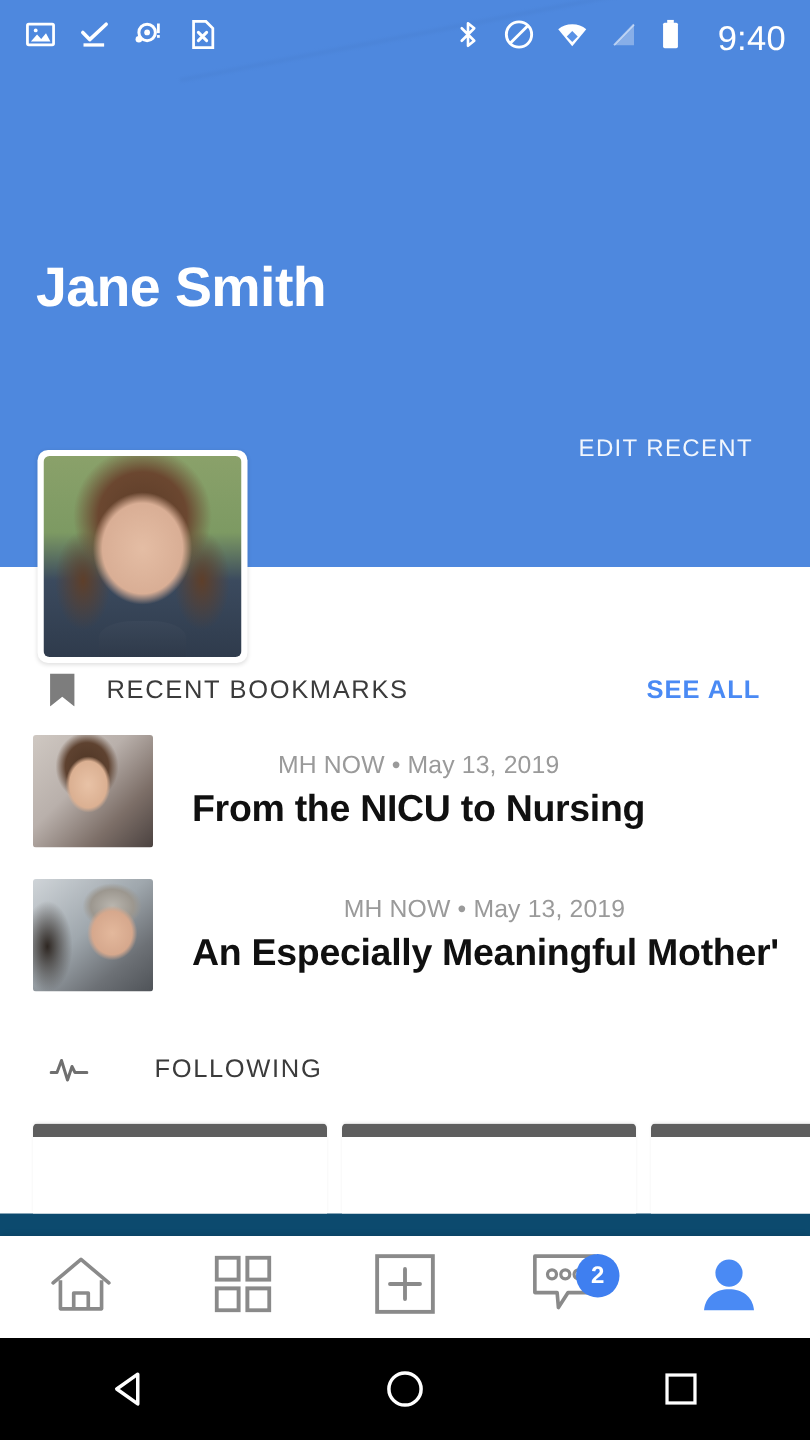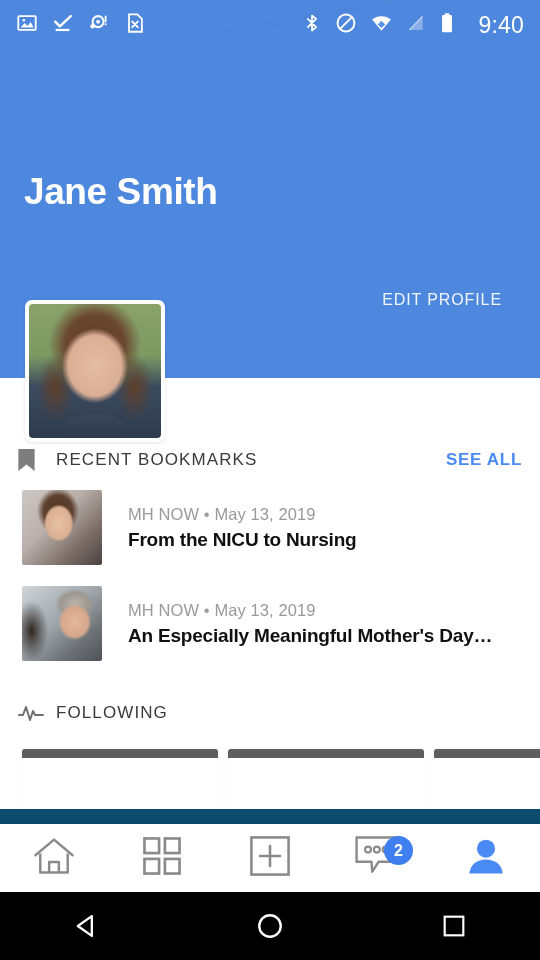--- a/index.html
+++ b/index.html
@@ -80,54 +80,54 @@
   }
   .avatar-img::after{
     content:""; position:absolute; left:28%; top:82%; width:44%; height:20%;
     background:linear-gradient(180deg,#3a4759,#2d3848); border-radius:40% 40% 0 0;
   }
 
   
   .content { position:absolute; top:378px; left:0; width:540px; background:#fff; }
 
   .section-head {
-    display:flex; align-items:center; height:60px; padding:0 18px; margin-top:52px;
+    display:flex; align-items:center; height:60px; padding:0 33px; margin-top:52px;
   }
   .section-head.following { margin-top:0; }
   .sec-icon { width:26px; display:flex; align-items:center; justify-content:flex-start; }
   .sec-title {
     margin-left:12px; font-size:17px; letter-spacing:1.1px;
     color:#3b3b3b; font-weight:400;
   }
   .sec-action {
     margin-left:auto; color:#4a8af4; font-size:17px; font-weight:700; letter-spacing:0.7px;
   }
 
   
-  .bookmark-row { display:flex; padding:0 22px; margin-bottom:21px; }
+  .bookmark-row { display:flex; padding:0 22px; margin-bottom:21px;text-align:center; }
   .bm-thumb {
     width:80px; height:75px; border-radius:2px; flex:0 0 auto; overflow:hidden; position:relative;
   }
   .bm-thumb.t1 {
     background:
       radial-gradient(ellipse 20px 25px at 46% 44%, #e8c2a6 0%, #dbb092 62%, rgba(219,176,146,0) 75%),
       radial-gradient(ellipse 30px 33px at 45% 28%, #4e3524 0%, #5e4230 48%, rgba(94,66,48,0) 70%),
       linear-gradient(135deg,#cfc8c2 0%, #b9b0ab 40%, #7d6f68 72%, #4b4240 100%);
   }
   .bm-thumb.t2 {
     background:
       radial-gradient(ellipse 22px 24px at 66% 48%, #e3b89c 0%, #d6a88d 60%, rgba(214,168,141,0) 76%),
       radial-gradient(ellipse 26px 20px at 66% 24%, #b9b5ae 0%, #9c978f 55%, rgba(156,151,143,0) 76%),
       radial-gradient(ellipse 22px 40px at 12% 60%, #2e2722, rgba(46,39,34,0) 76%),
       linear-gradient(140deg,#cfd4d8 0%, #9fa7ad 45%, #6d7176 75%, #4f5358 100%);
   }
   .bm-text { margin-left:26px; display:flex; flex-direction:column; justify-content:center; min-width:0; }
   .bm-meta { color:#9a9a9a; font-size:16.5px; margin-bottom:5px; letter-spacing:0.1px; }
   .bm-title {
-    color:#101010; font-size:19px; font-weight:bold; letter-spacing:-0.2px;
+    color:#101010; font-size:25px; font-weight:bold; letter-spacing:-0.2px;
     white-space:nowrap; overflow:hidden;
   }
 
   
   .follow-strip {
     display:flex; gap:10px; padding:0 22px; margin-top:6px;
   }
   .follow-card {
     width:196px; height:60px; flex:0 0 auto; border-radius:3px 3px 0 0;
     background:#fff; box-shadow:0 -1px 2px rgba(0,0,0,0.06);
@@ -226,21 +226,21 @@
         <svg width="16" height="22" viewBox="0 0 14 24">
             <rect x="4.6" y="1.4" width="4.8" height="2.2" fill="#fff"></rect>
             <rect x="1.6" y="3.4" width="10.8" height="18.6" rx="1.2" fill="#fff"></rect>
           </svg>
       </span>
       <span class="sb-time">9:40</span>
     </div>
   </div>
 
   <div class="profile-name">Jane Smith</div>
-  <div class="edit-profile">EDIT PROFILE</div>
+  <div class="edit-profile">EDIT RECENT</div>
 
   <div class="avatar-wrap">
     <div class="avatar-img"></div>
   </div>
 
   <div class="content">
 
     <div class="section-head">
       <span class="sec-icon">
         <svg width="17" height="22" viewBox="0 0 14 19">
@@ -260,21 +260,21 @@
     </div>
 
     <div class="bookmark-row">
       <div class="bm-thumb t2"></div>
       <div class="bm-text">
         <div class="bm-meta">MH NOW • May 13, 2019</div>
         <div class="bm-title">An Especially Meaningful Mother's Day…</div>
       </div>
     </div>
 
-    <div class="section-head following" style="margin-top:22px;">
+    <div class="section-head following" style="margin-top:22px;gap:32px;">
       <span class="sec-icon">
         <svg width="26" height="18" viewBox="0 0 26 18">
             <path d="M1 11h4l3-8 4 13 3-9 2 4h8" fill="none" stroke="#6f6f6f" stroke-width="2" stroke-linecap="round" stroke-linejoin="round"></path>
           </svg>
       </span>
       <span class="sec-title">FOLLOWING</span>
     </div>
 
     <div class="follow-strip">
       <div class="follow-card"></div>

